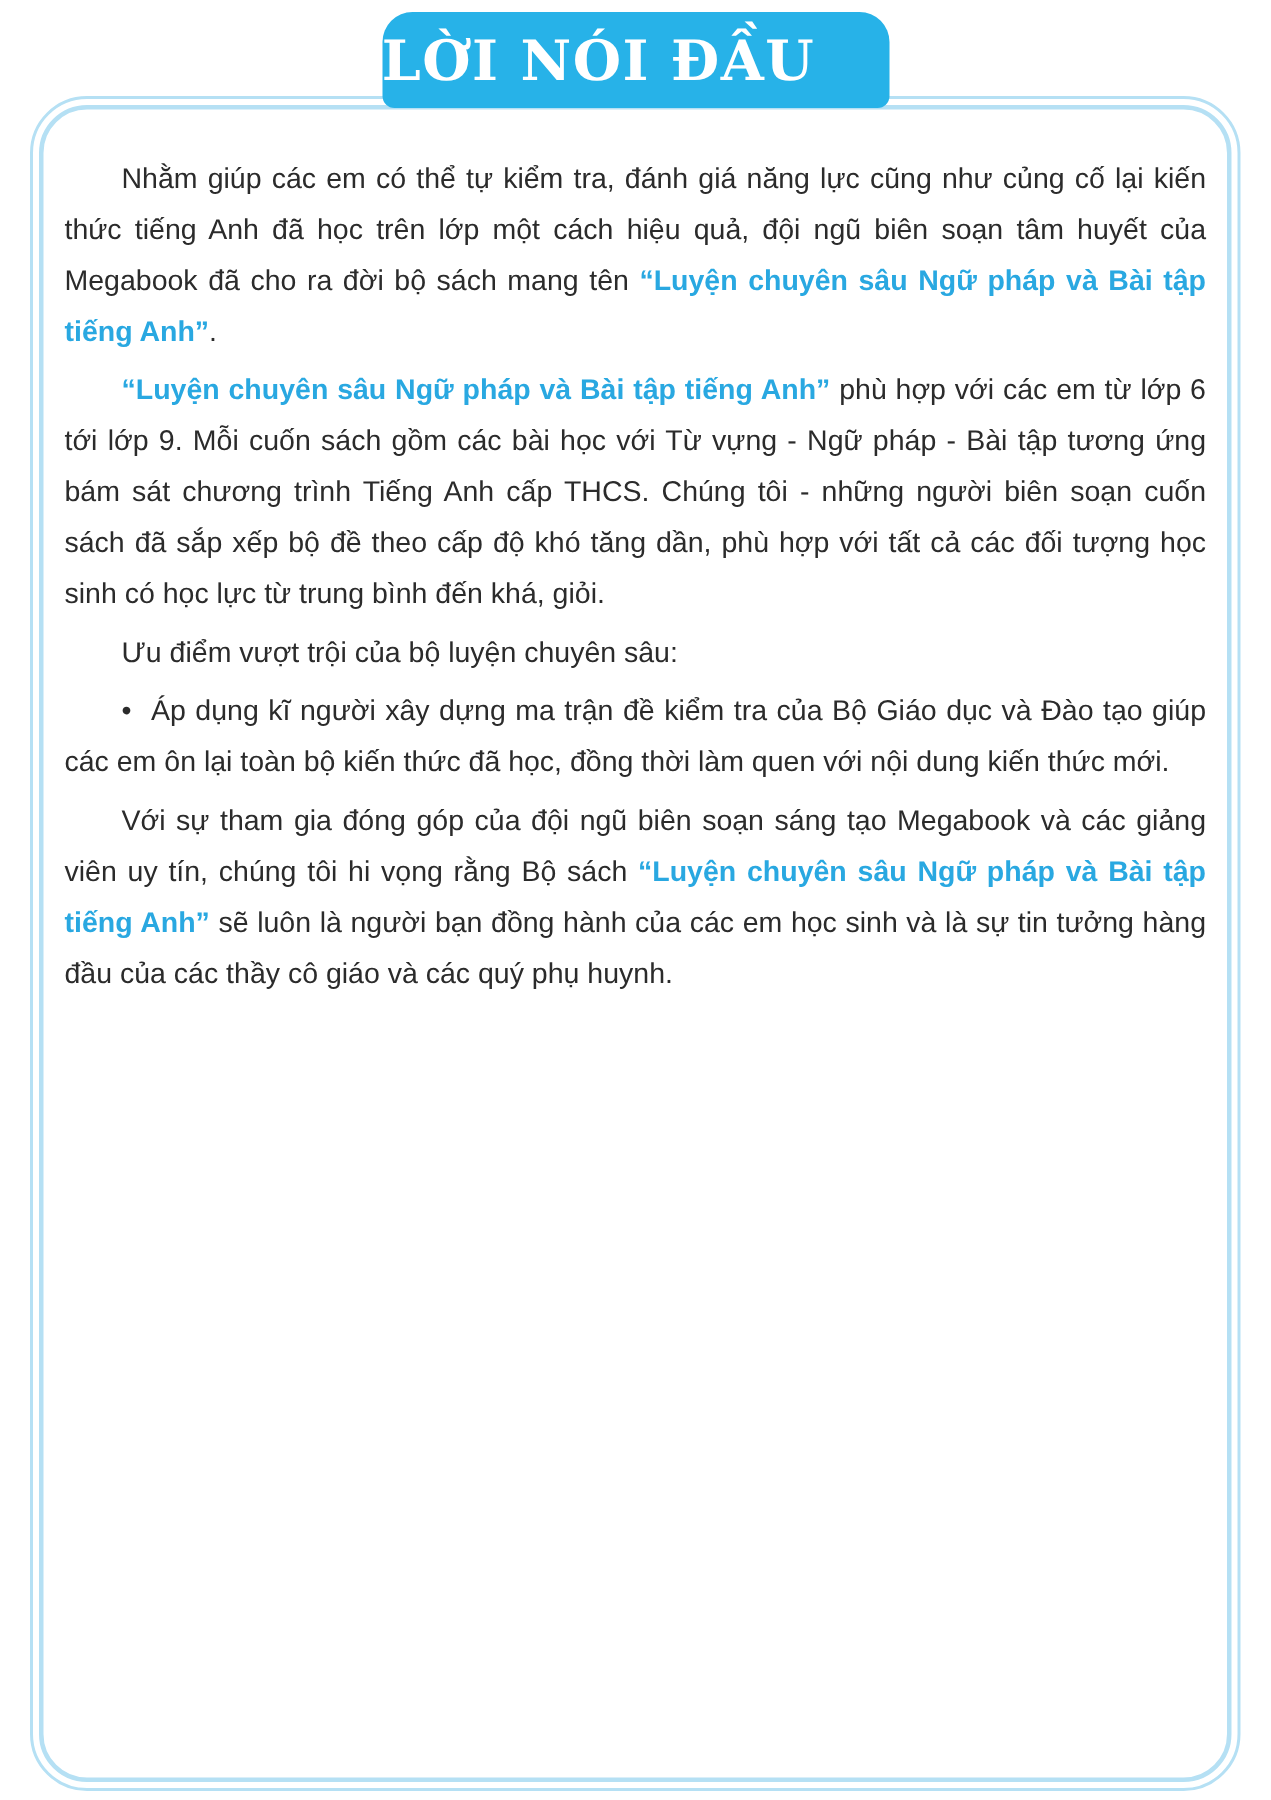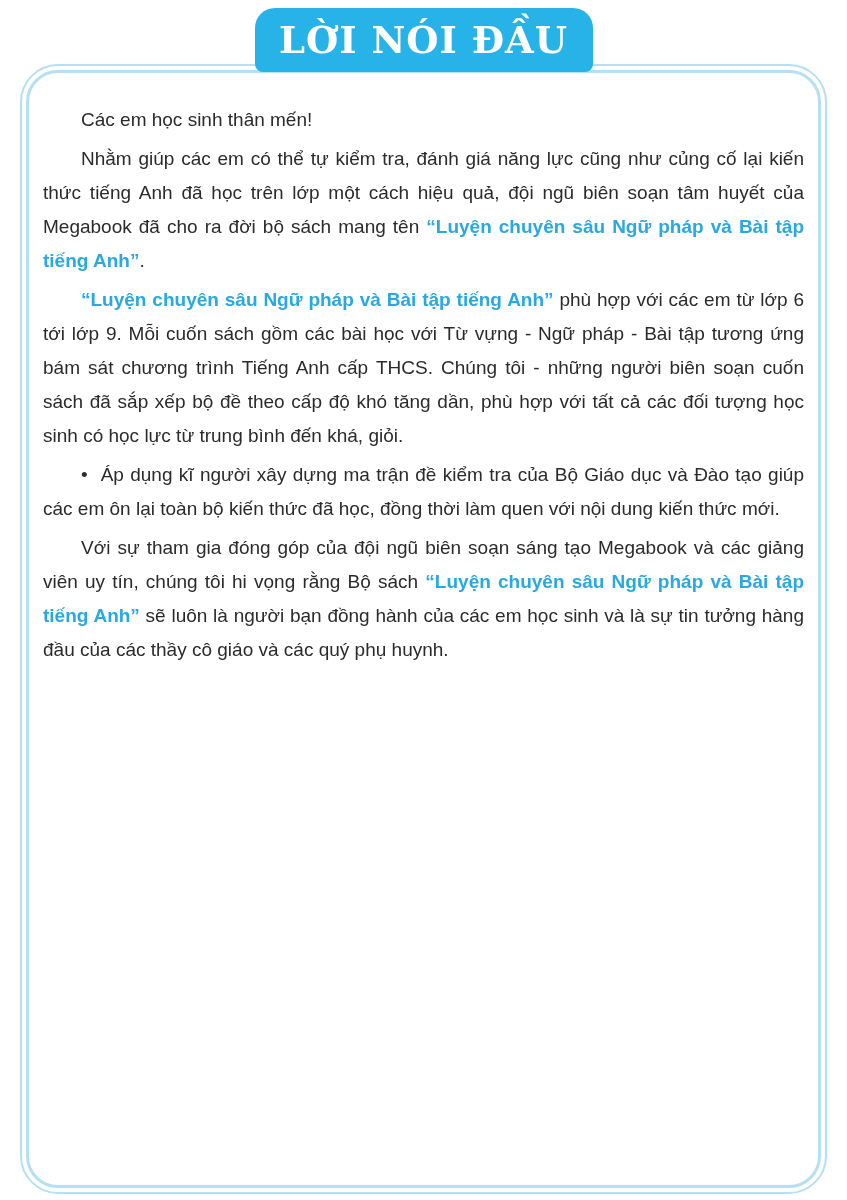--- a/index.html
+++ b/index.html
@@ -33,21 +33,21 @@
     padding:30px 14px 0 14px;
     overflow:hidden;
   }
   .banner{
     position:absolute;
     top:8px;left:50%;
     transform:translateX(-50%);
     width:338px;height:64px;
     background:var(--banner-blue);
     border-radius:20px 20px 8px 8px;
-    display:flex;align-items:center;justify-content:center;
+    display:flex;align-items:center;justify-content:flex-start;
     z-index:3;
   }
   .banner-title{
     font-family:"DejaVu Serif", serif;
     font-weight:bold;
     font-size:37px;
     color:#ffffff;
     letter-spacing:1px;
     white-space:nowrap;
   }
@@ -72,20 +72,20 @@
 </head>
 <body>
 
 <div class="banner">
   <span class="banner-title">LỜI NÓI ĐẦU</span>
 </div>
 
 <div class="frame">
   <div class="frame-inner">
     <div class="content">
-        <p><span class="plain">Các em học sinh thân mến!</span></p>
         <p><span class="plain">Nhằm giúp các em có thể tự kiểm tra, đánh giá năng lực cũng như củng cố lại kiến thức tiếng Anh đã học trên lớp một cách hiệu quả, đội ngũ biên soạn tâm huyết của Megabook đã cho ra đời bộ sách mang tên </span><span class="accent">“Luyện chuyên sâu Ngữ pháp và Bài tập tiếng Anh”</span><span class="plain">.</span></p>
         <p><span class="accent">“Luyện chuyên sâu Ngữ pháp và Bài tập tiếng Anh”</span><span class="plain"> phù hợp với các em từ lớp 6 tới lớp 9. Mỗi cuốn sách gồm các bài học với Từ vựng - Ngữ pháp - Bài tập tương ứng bám sát chương trình Tiếng Anh cấp THCS. Chúng tôi - những người biên soạn cuốn sách đã sắp xếp bộ đề theo cấp độ khó tăng dần, phù hợp với tất cả các đối tượng học sinh có học lực từ trung bình đến khá, giỏi.</span></p>
+        <p><span class="plain">Ưu điểm vượt trội của bộ luyện chuyên sâu:</span></p>
         <p><span class="bullet-marker">•</span><span class="plain">Áp dụng kĩ người xây dựng ma trận đề kiểm tra của Bộ Giáo dục và Đào tạo giúp các em ôn lại toàn bộ kiến thức đã học, đồng thời làm quen với nội dung kiến thức mới.</span></p>
         <p><span class="plain">Với sự tham gia đóng góp của đội ngũ biên soạn sáng tạo Megabook và các giảng viên uy tín, chúng tôi hi vọng rằng Bộ sách </span><span class="accent">“Luyện chuyên sâu Ngữ pháp và Bài tập tiếng Anh”</span><span class="plain"> sẽ luôn là người bạn đồng hành của các em học sinh và là sự tin tưởng hàng đầu của các thầy cô giáo và các quý phụ huynh.</span></p>
       </div>
   </div>
 </div>
 
 </body></html>

